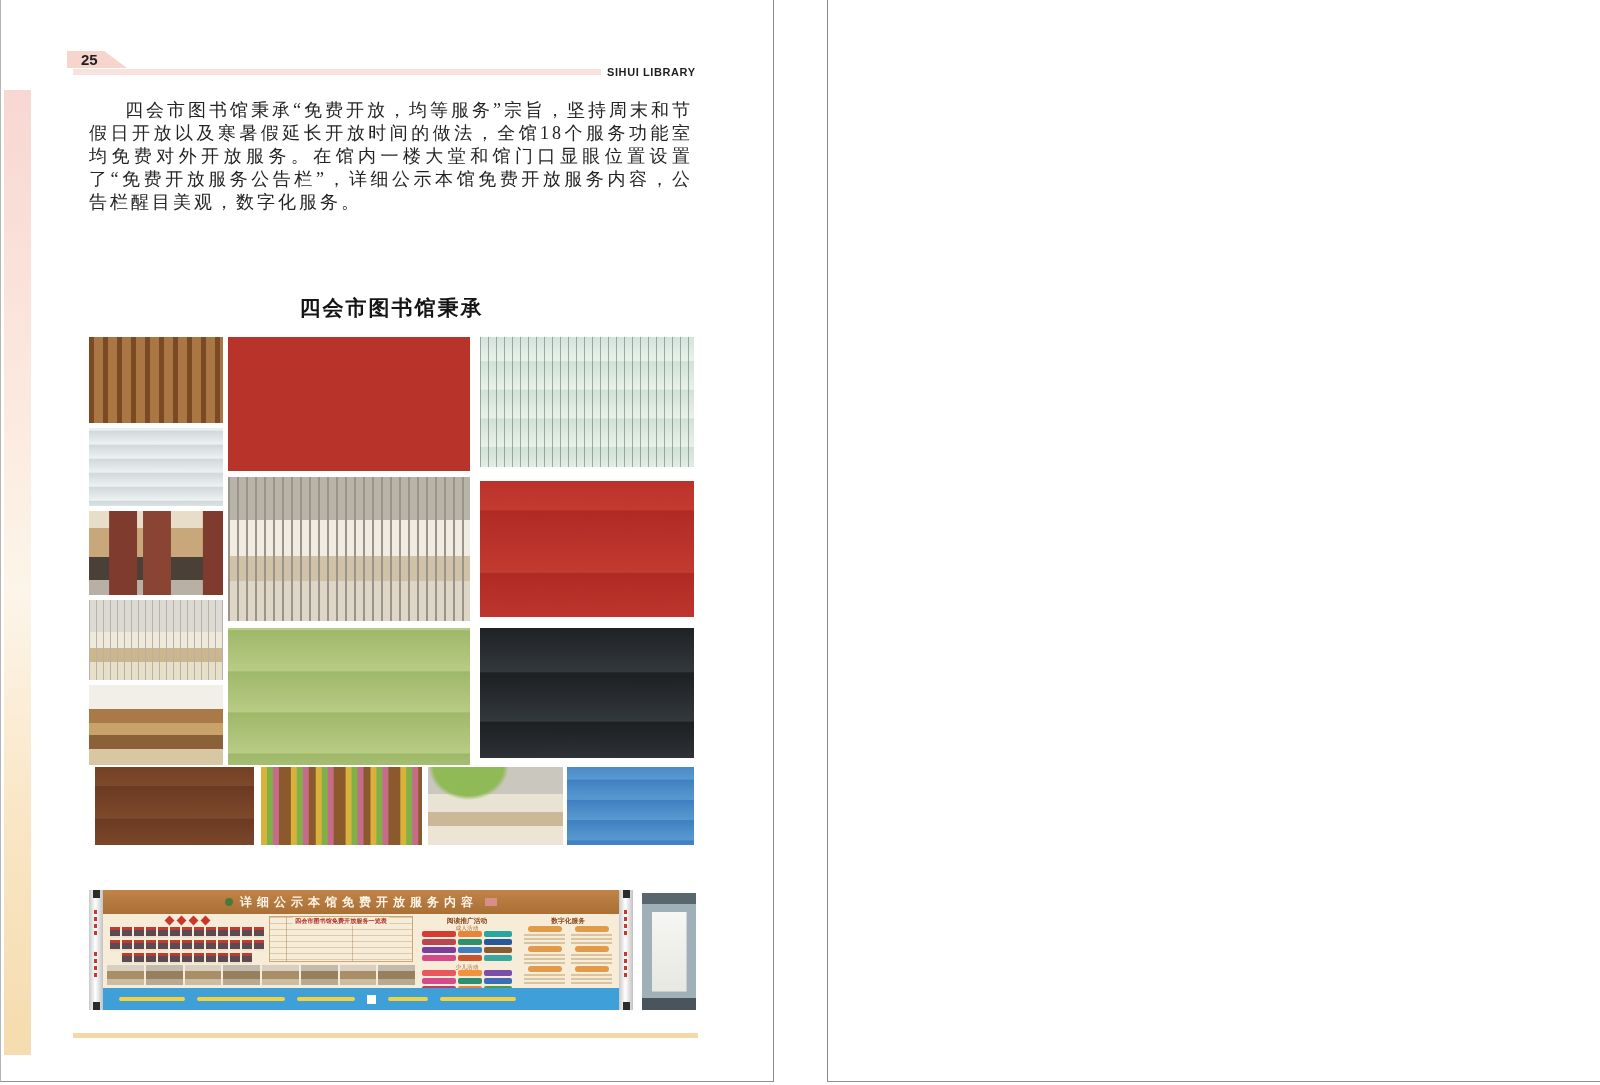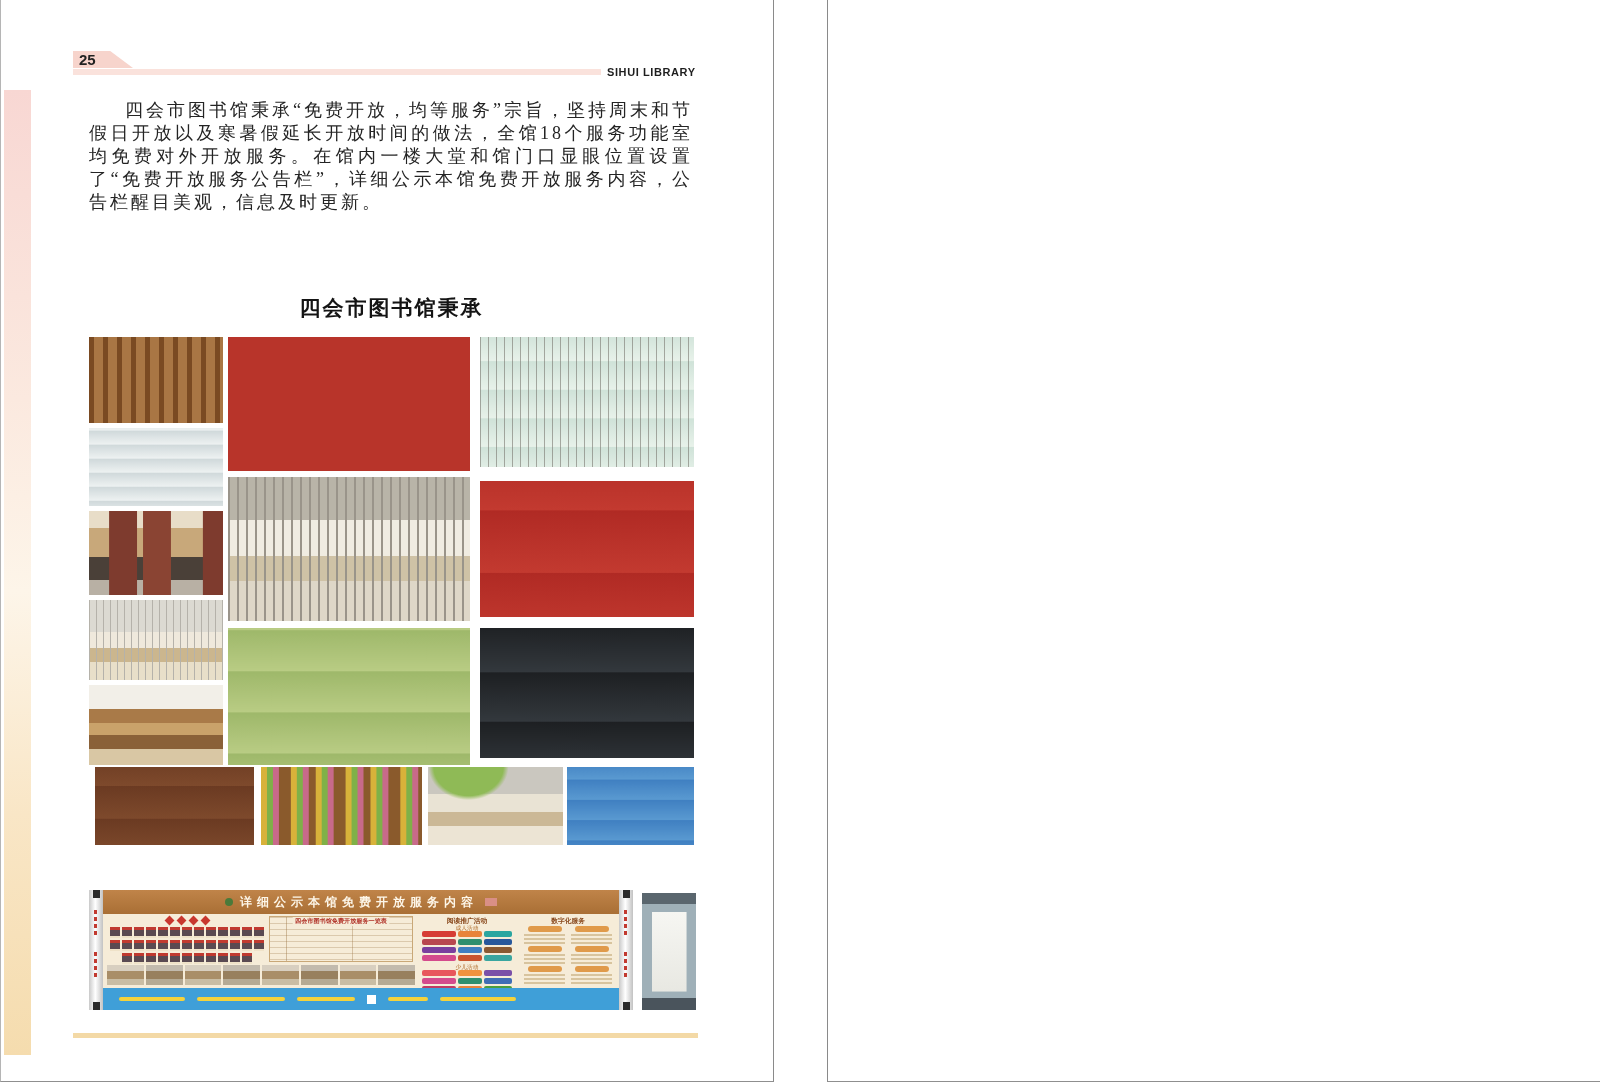--- a/index.html
+++ b/index.html
@@ -10,21 +10,21 @@
   .page-right{left:827px;width:772px;border-left:1px solid #8a8a8a;}
 
   
   .edge-strip{position:absolute;top:90px;width:27px;height:965px;
     background:linear-gradient(180deg,#f8d7d3 0%,#fbe9df 32%,#fdf5e9 52%,#f9e6c6 75%,#f5dcae 100%);}
   .edge-strip.left{left:3px;}
 
   
   .page-tab{position:absolute;top:51px;width:60px;height:17px;background:#f7d4cc;
     font:bold 15px/17px "Liberation Sans",sans-serif;color:#222;}
-  .tab-25{left:72px;clip-path:polygon(0 0,62% 0,100% 100%,0 100%);padding-left:6px;box-sizing:border-box;}
+  .tab-25{left:66px;clip-path:polygon(0 0,62% 0,100% 100%,0 100%);padding-left:14px;box-sizing:border-box;}
   .header-rule{position:absolute;top:69px;height:6px;background:#fae2dc;}
   .rule-l{left:72px;width:528px;}
   .brand{position:absolute;top:66px;font:bold 11px "Liberation Sans",sans-serif;
     letter-spacing:.6px;color:#1e1e1e;white-space:nowrap;}
   .brand-l{left:606px;width:86px;text-align:right;}
 
   
   .bodytext{position:absolute;left:88px;top:99px;width:604px;
     font-family:"Liberation Serif",serif;font-size:18px;line-height:23px;color:#242424;
     letter-spacing:3px;text-align:justify;}
@@ -170,21 +170,21 @@
   <div class="page page-left">
     <div class="edge-strip left"></div>
 
     <div class="page-tab tab-25">
       <span>25</span>
     </div>
     <div class="header-rule rule-l"></div>
     <div class="brand brand-l">SIHUI LIBRARY</div>
 
     <div class="bodytext">
-      <p>四会市图书馆秉承“免费开放，均等服务”宗旨，坚持周末和节假日开放以及寒暑假延长开放时间的做法，全馆18个服务功能室均免费对外开放服务。在馆内一楼大堂和馆门口显眼位置设置了“免费开放服务公告栏”，详细公示本馆免费开放服务内容，公告栏醒目美观，信息及时更新。</p>
+      <p>四会市图书馆秉承“免费开放，均等服务”宗旨，坚持周末和节假日开放以及寒暑假延长开放时间的做法，全馆18个服务功能室均免费对外开放服务。在馆内一楼大堂和馆门口显眼位置设置了“免费开放服务公告栏”，详细公示本馆免费开放服务内容，公告栏醒目美观，数字化服务。</p>
     </div>
 
     <div class="sec-title t-gallery">四会市图书馆秉承</div>
 
     <div class="gallery">
       <div class="ph p1"></div>
       <div class="ph p2"></div>
       <div class="ph p3"></div>
       <div class="ph p4"></div>
       <div class="ph p5"></div>

